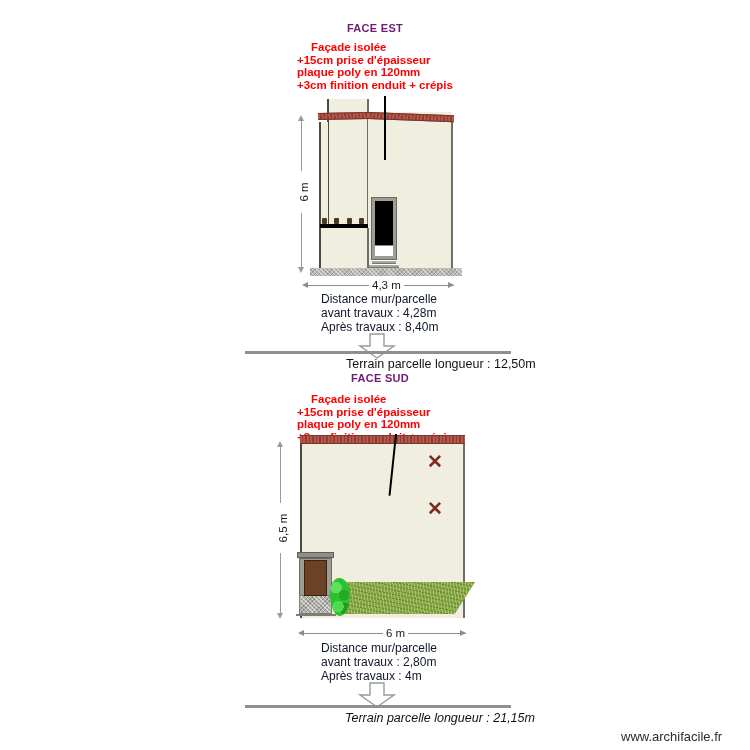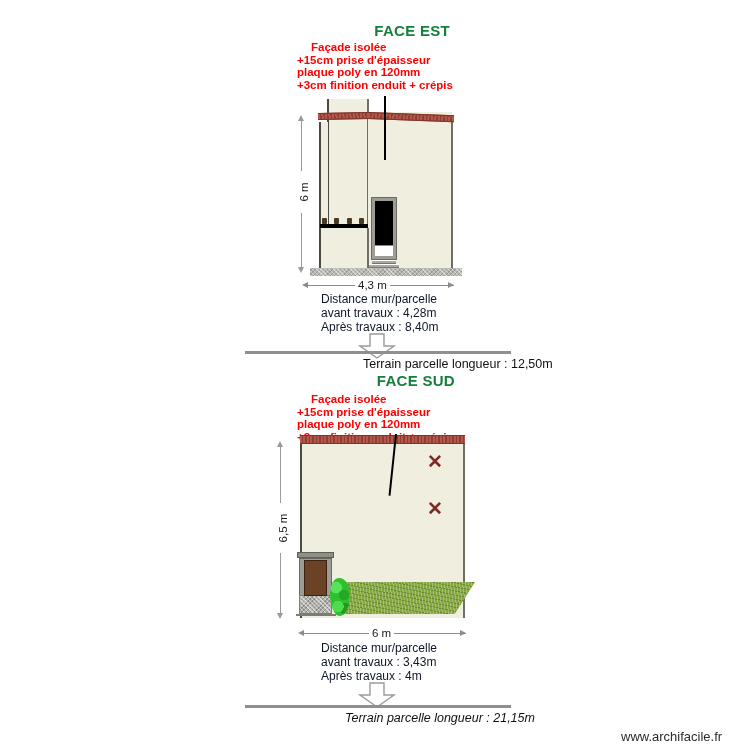--- a/index.html
+++ b/index.html
@@ -12,24 +12,24 @@
     height: 750px;
     position: relative;
     font-family: "Liberation Sans", sans-serif;
     color: #1a1a1a;
     overflow: hidden;
   }
   .abs { position: absolute; }
 
   
   .face-title {
-    font-size: 15px;
+    font-size: 11px;
     font-weight: bold;
-    color: #15803d;
-    text-align: right;
+    color: #701a75;
+    text-align: center;
     letter-spacing: 0.3px;
     white-space: nowrap;
   }
 
   
   .red-note {
     color: #ff0000;
     font-size: 11.5px;
     font-weight: bold;
     line-height: 12.6px;
@@ -127,20 +127,21 @@
   
   .dim-h { position: absolute; height: 1px; background: #8c8c8c; }
   .dim-v { position: absolute; width: 1px; background: #9a9a9a; }
   .dim-label {
     position: absolute;
     font-size: 11.5px;
     color: #1a1a1a;
     white-space: nowrap;
     background: #ffffff;
     padding: 0 3px;
+    margin-left: 14px;
   }
   .dim-label-v {
     position: absolute;
     font-size: 11.5px;
     color: #1a1a1a;
     white-space: nowrap;
     background: #ffffff;
     padding: 0 3px;
     transform: rotate(-90deg);
     transform-origin: center center;
@@ -264,21 +265,21 @@
 </div>
 
 <div class="down-arrow" style="left:358px; top:333px;">
   <svg width="38" height="26" viewBox="0 0 38 26" aria-hidden="true">
     <polygon points="12,1 26,1 26,13 36,13 19,25 2,13 12,13" fill="#ffffff" stroke="#9a9a9a" stroke-width="1.4"></polygon>
   </svg>
 </div>
 
 <div class="sep-bar" style="left:245px; top:351px; width:266px;"></div>
 
-<div class="terrain-caption" style="left:363px; top:357px;">Terrain parcelle longueur : 12,50m</div>
+<div class="terrain-caption" style="left:346px; top:357px;">Terrain parcelle longueur : 12,50m</div>
 
 <div class="abs face-title" style="left:305px; top:372px; width:150px;">FACE SUD</div>
 
 <div class="abs red-note" style="left:297px; top:393px;">
   <div class="l1">Façade isolée</div>
   <div>+15cm prise d'épaisseur</div>
   <div>plaque poly en 120mm</div>
   <div>+3cm finition enduit + crépis</div>
 </div>
 
@@ -313,21 +314,21 @@
 <div class="av av-down" style="left:277px; top:613px;"></div>
 <div class="dim-label-v" style="left:258px; top:522px; width:44px; text-align:center;">6,5 m</div>
 
 <div class="dim-h" style="left:300px; top:633px; width:166px;"></div>
 <div class="ah ah-left" style="left:298px; top:630px;"></div>
 <div class="ah ah-right" style="left:460px; top:630px;"></div>
 <div class="dim-label" style="left:369px; top:627px;">6 m</div>
 
 <div class="info-block" style="left:321px; top:641px;">
   <div>Distance mur/parcelle</div>
-  <div>avant travaux : 3,43m</div>
+  <div>avant travaux : 2,80m</div>
   <div>Après travaux :  4m</div>
 </div>
 
 <div class="down-arrow" style="left:358px; top:682px;">
   <svg width="38" height="26" viewBox="0 0 38 26" aria-hidden="true">
     <polygon points="12,1 26,1 26,13 36,13 19,25 2,13 12,13" fill="#ffffff" stroke="#9a9a9a" stroke-width="1.4"></polygon>
   </svg>
 </div>
 
 <div class="sep-bar" style="left:245px; top:705px; width:266px;"></div>

